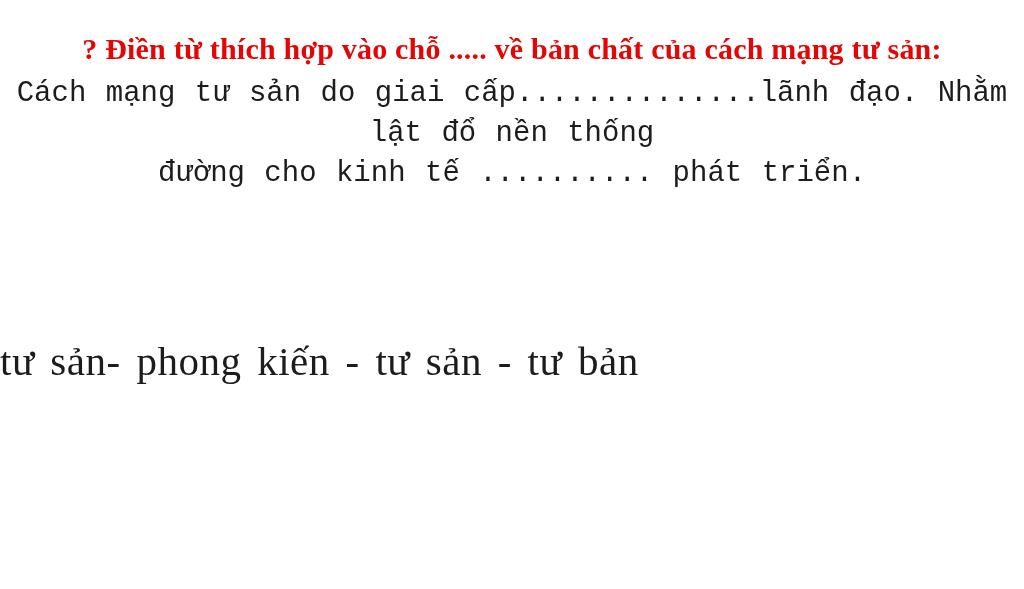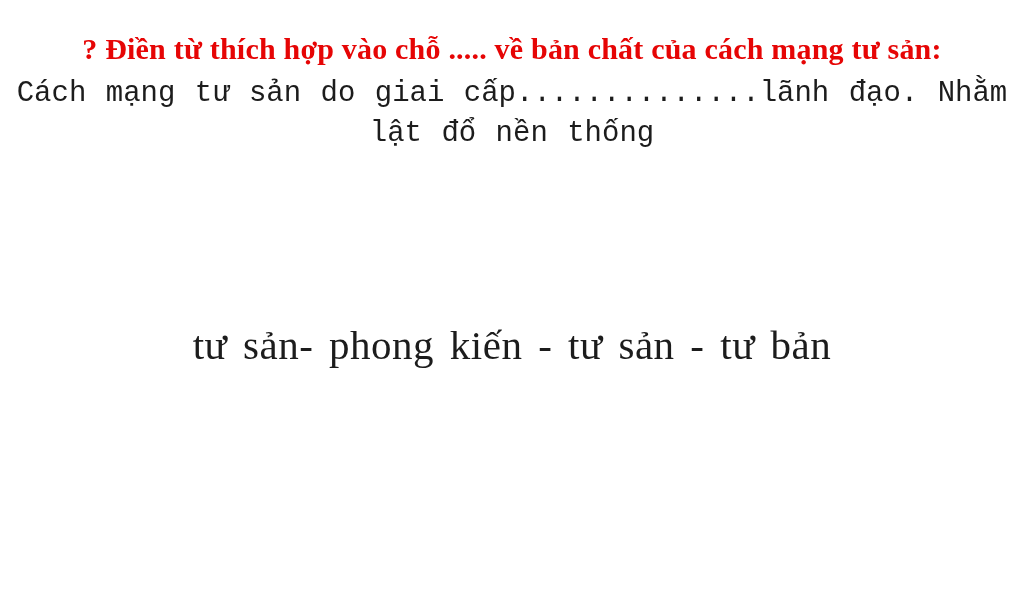--- a/index.html
+++ b/index.html
@@ -34,36 +34,37 @@
     margin: 0 10px;
     color: #1c1c1c;
     font-size: 29px;
     line-height: 40px;
     white-space: pre-wrap;
     word-spacing: 2px;
     font-family: Liberation Mono, monospace;
   }
   .answer-line {
     position: absolute;
-    top: 320px;
+    top: 336px;
     left: 0;
     width: 1024px;
-    text-align: center;
+    text-align: left;
     color: #1c1c1c;
     font-size: 41px;
     line-height: 50px;
     word-spacing: 5px;
     letter-spacing: 0.5px;
   }
 </style>
 </head>
 <body>
 
 <div class="page">
 
   <div class="question-block">
     <div class="heading">? Điền từ thích hợp vào chỗ ..... về bản chất của cách mạng tư sản:</div>
     <div class="body-line">Cách mạng tư sản do giai cấp..............lãnh đạo. Nhằm lật đổ nền thống</div>
+    <div class="body-line">đường cho kinh tế .......... phát triển.</div>
   </div>
 
   <div class="answer-line">tư sản- phong kiến - tư sản - tư bản</div>
 
 </div>
 
 </body></html>

